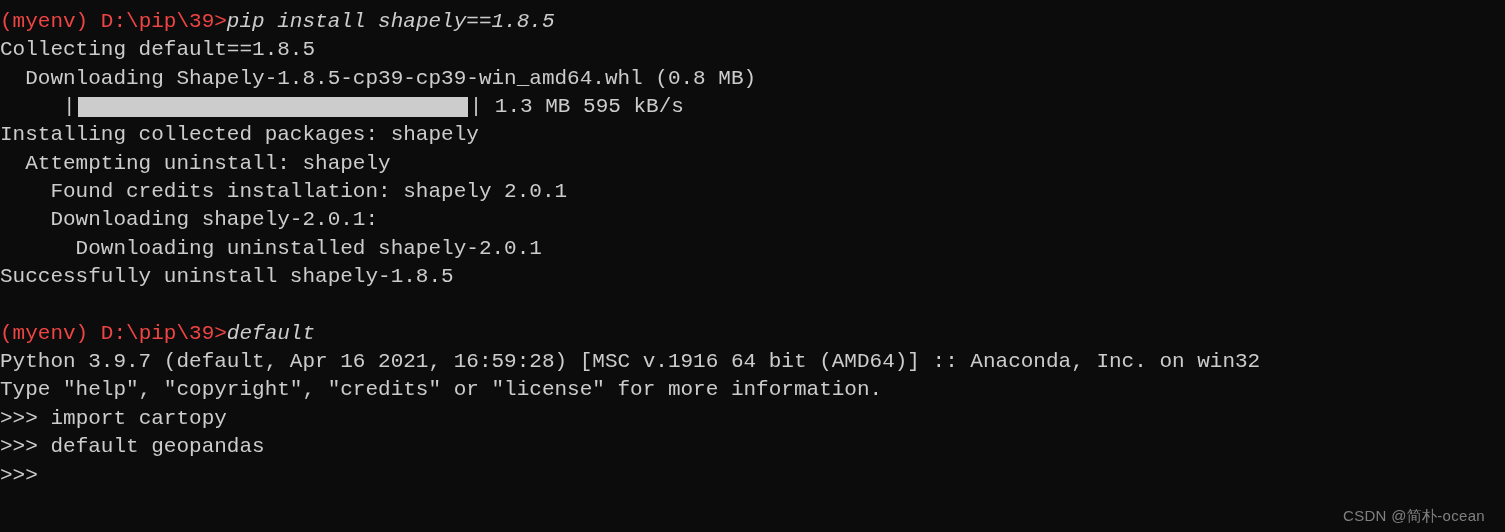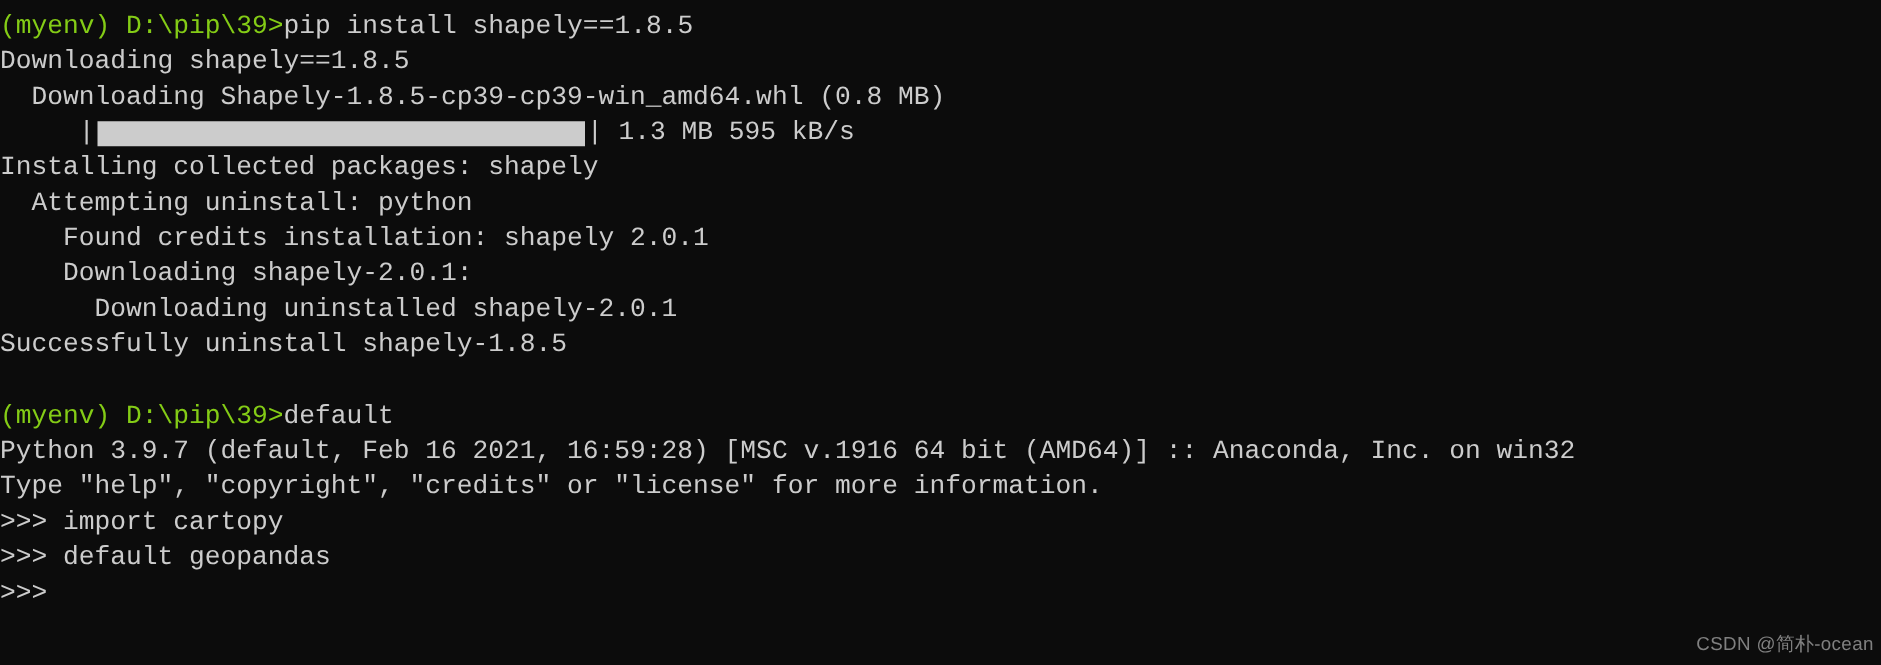--- a/index.html
+++ b/index.html
@@ -17,24 +17,25 @@
       width: 1505px;
       height: 532px;
       overflow: hidden;
       position: relative;
     }
     .terminal-line {
       white-space: pre;
       font-weight: 500;
     }
     .prompt {
-      color: #84cc16;
+      color: #ef4444;
     }
     .command {
       color: #cccccc;
+      font-style: italic;
     }
     .progress-container {
       display: flex;
       align-items: center;
     }
     .progress-prefix {
       white-space: pre;
     }
     .progress-bar {
       display: inline-block;
@@ -47,55 +48,55 @@
     .progress-suffix {
       white-space: pre;
       text-align: right;
     }
     .blank-line {
       height: 1.35em;
     }
     .watermark {
       position: absolute;
       bottom: 6px;
-      right: 6px;
+      right: 20px;
       font-size: 15px;
       color: #808080;
       font-family: Arial, sans-serif;
       letter-spacing: 0.3px;
     }
   </style>
 </head>
 <body>
 
 <div class="terminal-line"><span class="prompt">(myenv)</span> <span class="prompt">D:\pip\39&gt;</span><span class="command">pip install shapely==1.8.5</span></div>
 
-<div class="terminal-line">Downloading shapely==1.8.5</div>
+<div class="terminal-line">Collecting default==1.8.5</div>
 
 <div class="terminal-line">  Downloading Shapely-1.8.5-cp39-cp39-win_amd64.whl (0.8 MB)</div>
 
 <div class="terminal-line progress-container"><span class="progress-prefix">     |</span><span class="progress-bar"></span><span class="progress-suffix">| 1.3 MB 595 kB/s</span></div>
 
 <div class="terminal-line">Installing collected packages: shapely</div>
 
-<div class="terminal-line">  Attempting uninstall: python</div>
+<div class="terminal-line">  Attempting uninstall: shapely</div>
 
 <div class="terminal-line">    Found credits installation: shapely 2.0.1</div>
 
 <div class="terminal-line">    Downloading shapely-2.0.1:</div>
 
 <div class="terminal-line">      Downloading uninstalled shapely-2.0.1</div>
 
 <div class="terminal-line">Successfully uninstall shapely-1.8.5</div>
 
 <div class="blank-line"></div>
 
 <div class="terminal-line"><span class="prompt">(myenv)</span> <span class="prompt">D:\pip\39&gt;</span><span class="command">default</span></div>
 
-<div class="terminal-line">Python 3.9.7 (default, Feb 16 2021, 16:59:28) [MSC v.1916 64 bit (AMD64)] :: Anaconda, Inc. on win32</div>
+<div class="terminal-line">Python 3.9.7 (default, Apr 16 2021, 16:59:28) [MSC v.1916 64 bit (AMD64)] :: Anaconda, Inc. on win32</div>
 
 <div class="terminal-line">Type "help", "copyright", "credits" or "license" for more information.</div>
 
 <div class="terminal-line"><span>&gt;&gt;&gt; </span><span>import cartopy</span></div>
 
 <div class="terminal-line"><span>&gt;&gt;&gt; </span><span>default geopandas</span></div>
 
 <div class="terminal-line"><span>&gt;&gt;&gt;</span></div>
 
 <div class="watermark">CSDN @简朴-ocean</div>

